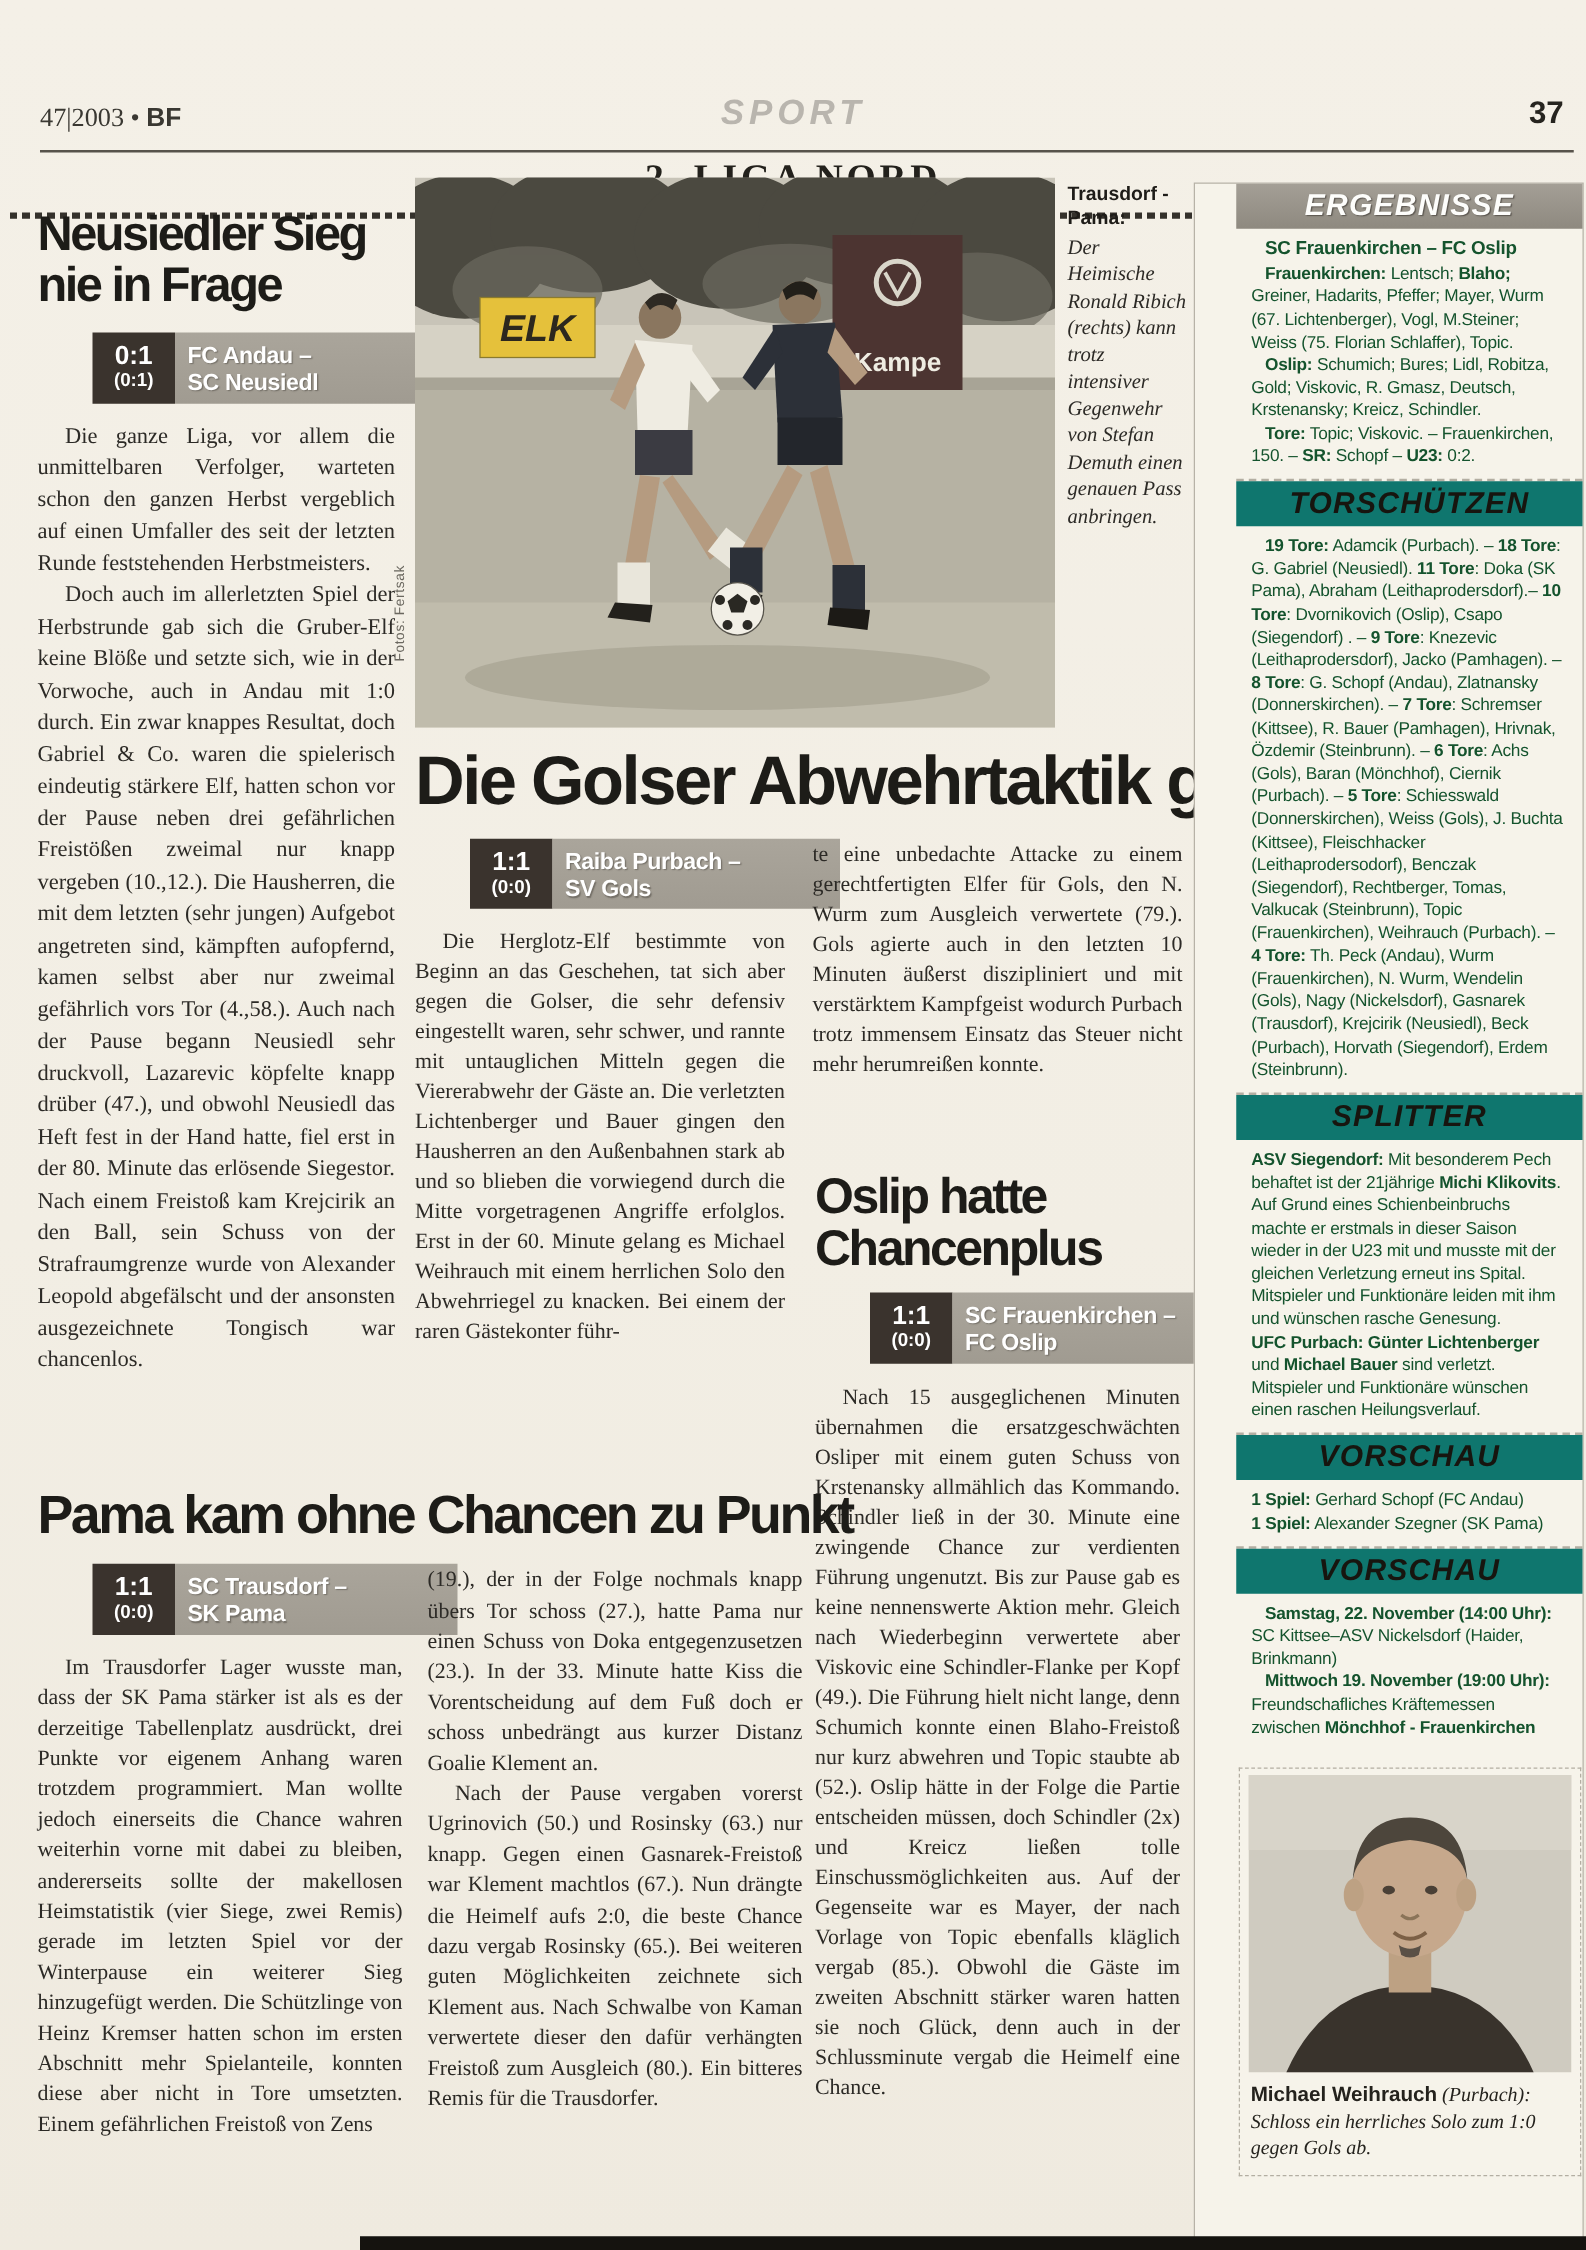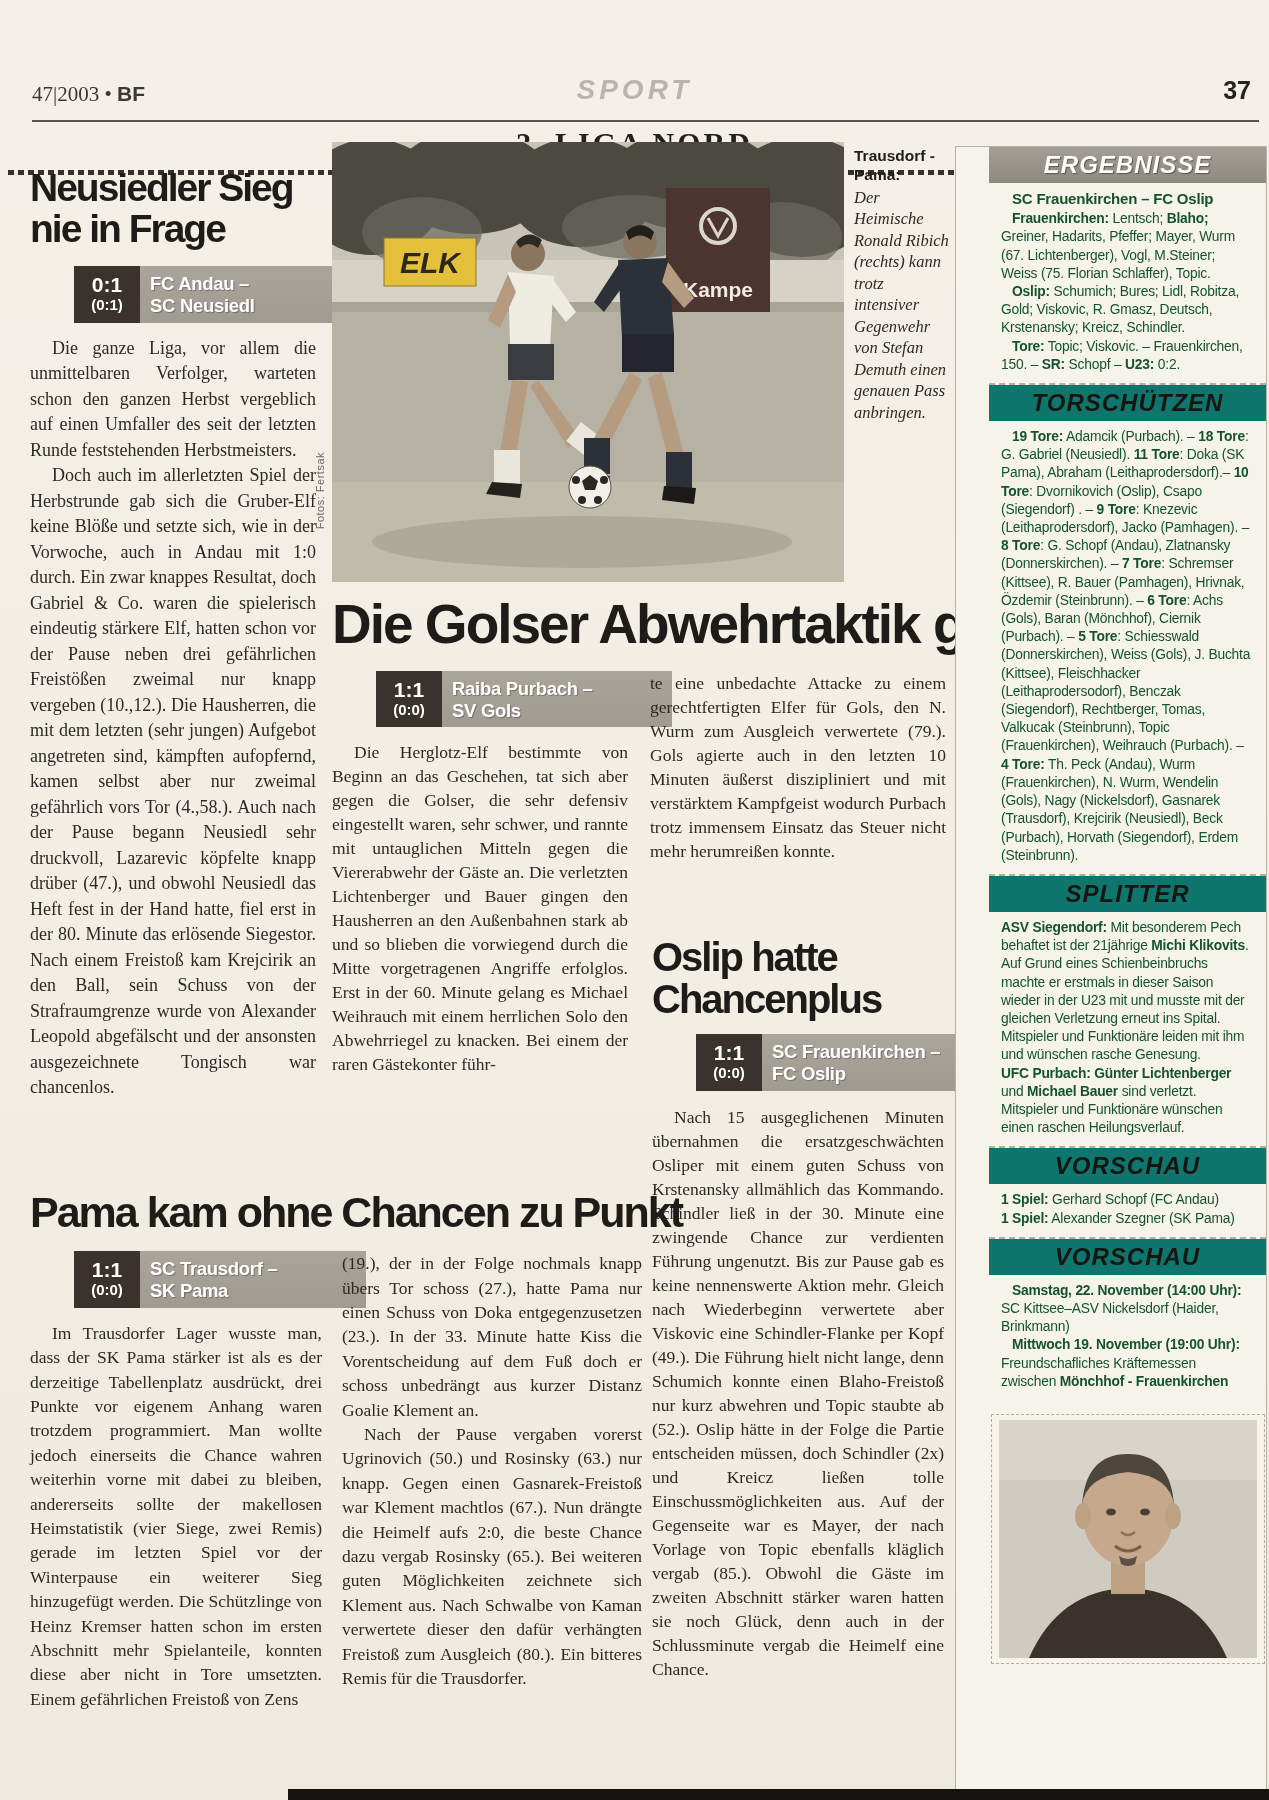--- a/index.html
+++ b/index.html
@@ -310,19 +310,20 @@
         <ellipse cx="129" cy="92" rx="46" ry="54" fill="#c6a88c"></ellipse>
         <path d="M83,86 Q86,34 129,34 Q172,34 175,86 Q172,56 129,52 Q86,56 83,86 Z" fill="#4d463c"></path>
         <ellipse cx="84" cy="96" rx="8" ry="13" fill="#bda183"></ellipse>
         <ellipse cx="174" cy="96" rx="8" ry="13" fill="#bda183"></ellipse>
         <ellipse cx="112" cy="92" rx="5" ry="3.5" fill="#4a4036"></ellipse>
         <ellipse cx="146" cy="92" rx="5" ry="3.5" fill="#4a4036"></ellipse>
         <path d="M122,112 q7,6 14,0" stroke="#8a7459" stroke-width="2.5" fill="none"></path>
         <path d="M116,126 q13,10 26,0" stroke="#7c6046" stroke-width="3" fill="none"></path>
         <path d="M120,136 q9,6 18,0 l-2,8 q-7,4 -14,0 z" fill="#5a5046"></path>
       </svg>
+      <div class="portrait-caption"><span class="rt-b">Michael Weihrauch</span><span class="rt-i"> (Purbach): Schloss ein herrliches Solo zum 1:0 gegen Gols ab.</span></div>
     </div>
 
   </aside>
 
   <div class="bottom-rule"></div>
 
 </div>
 
 </body></html>

